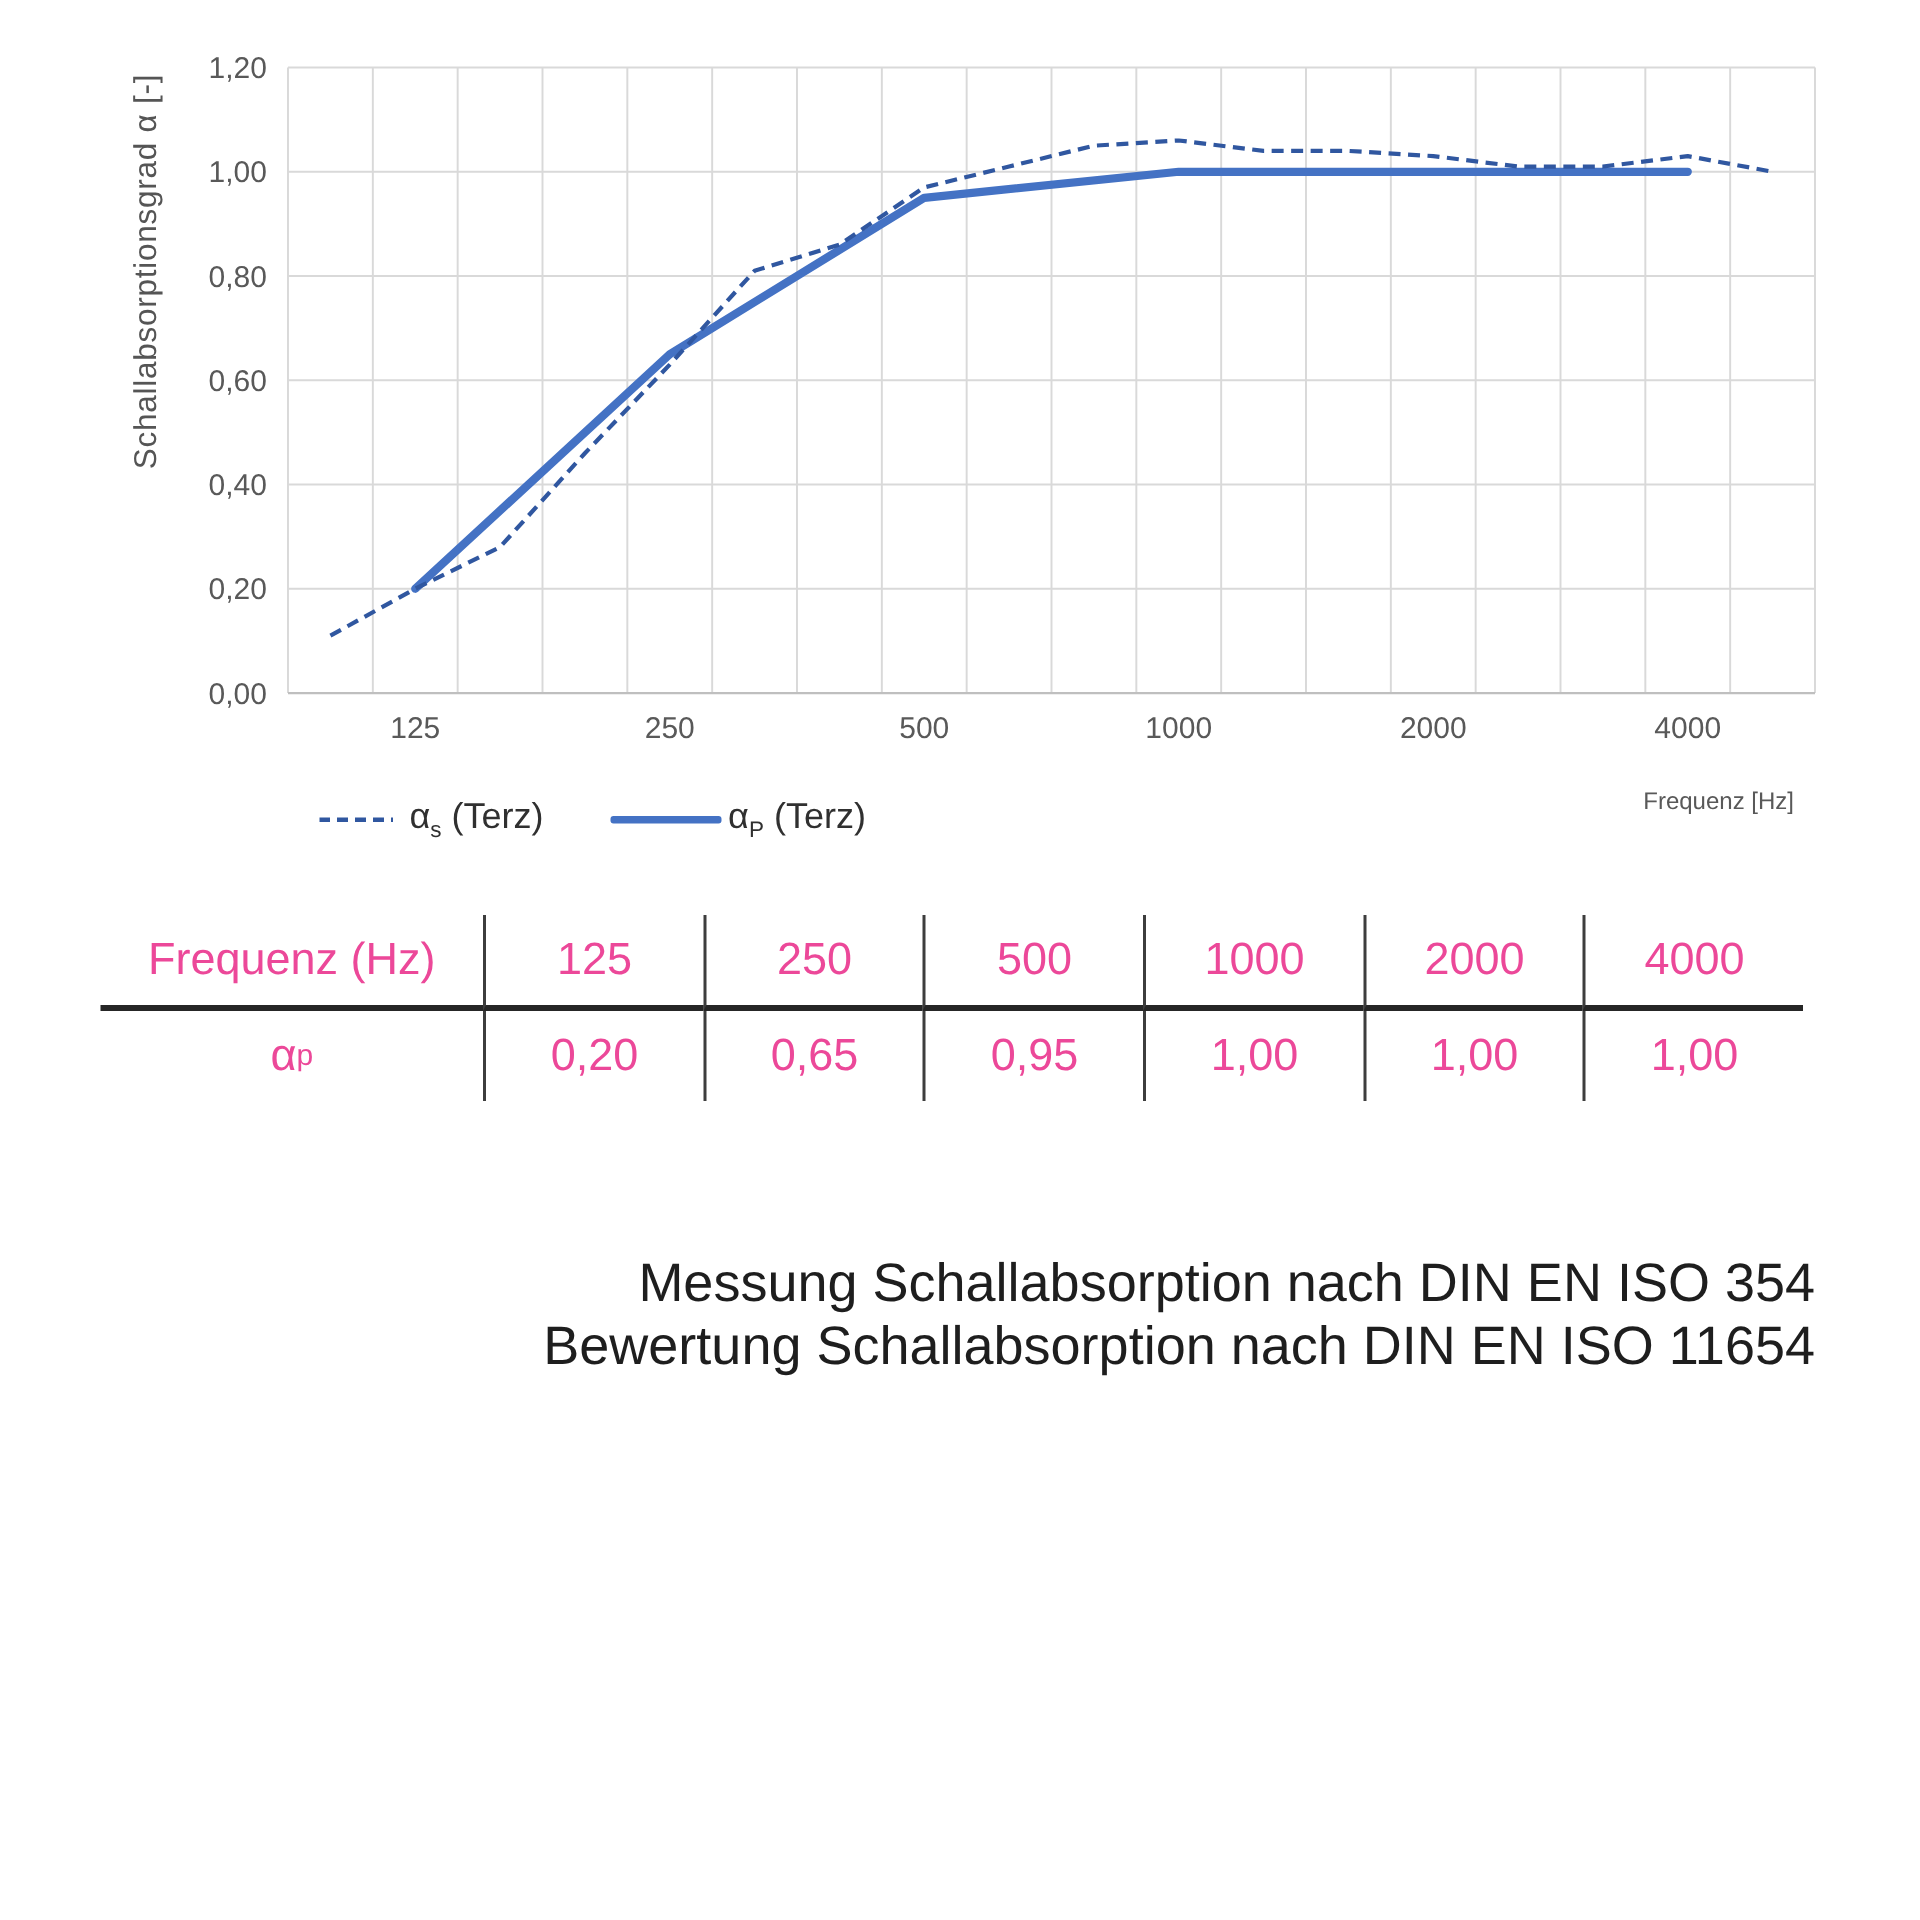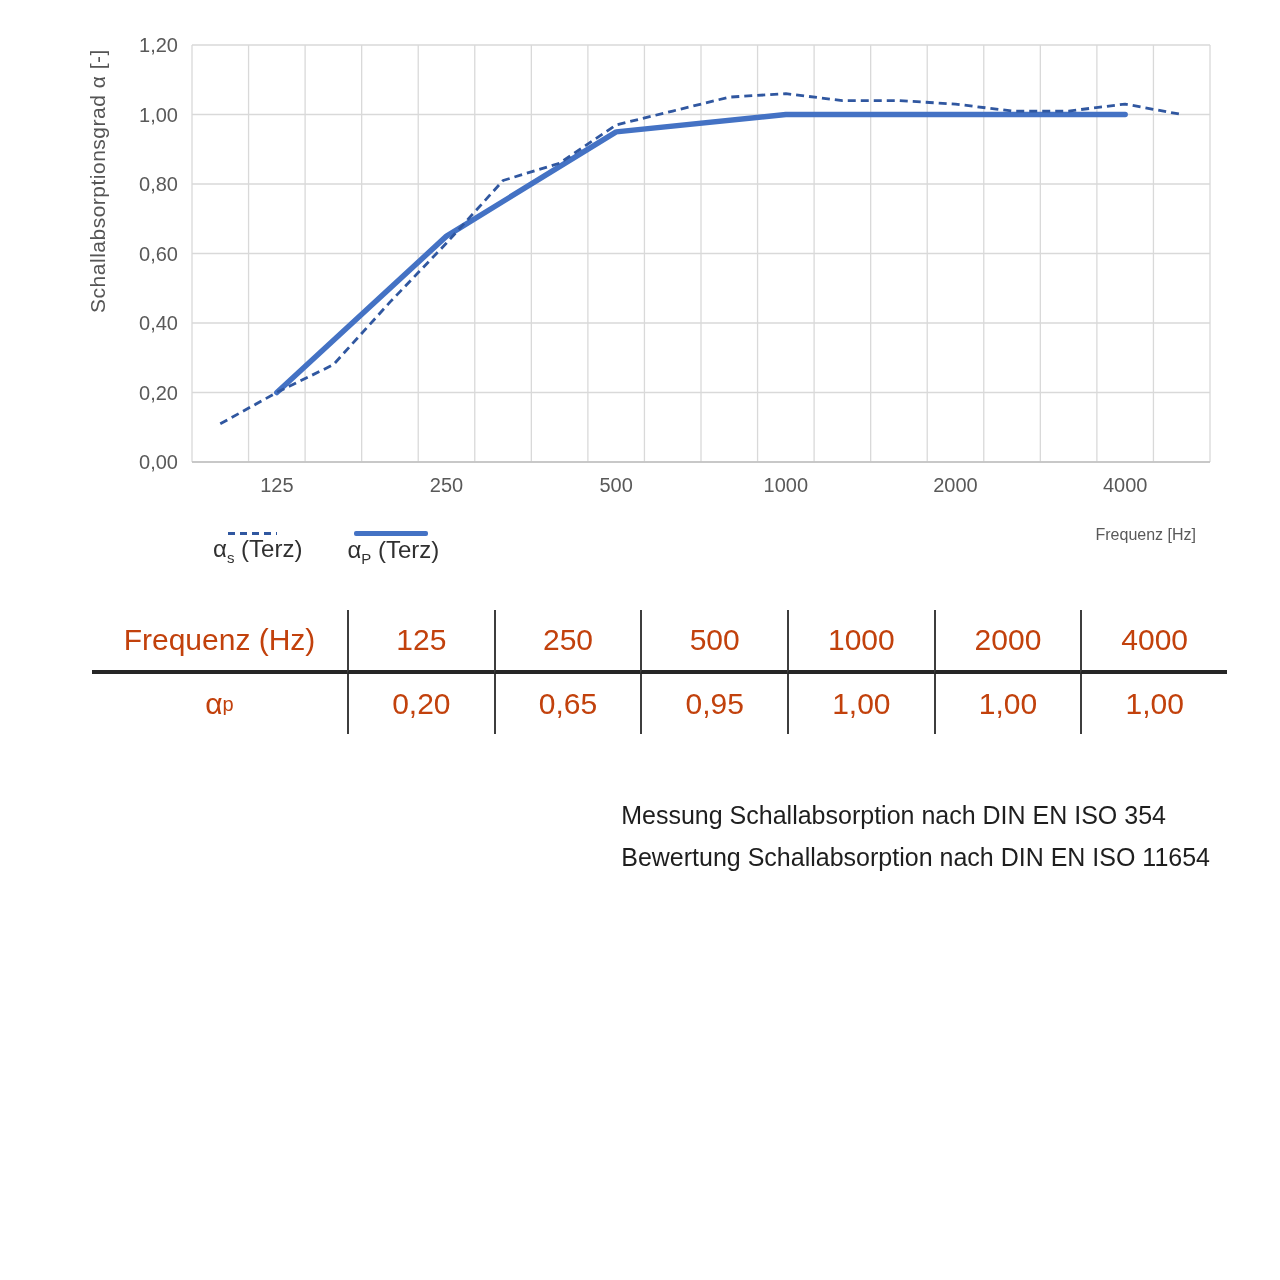--- a/index.html
+++ b/index.html
@@ -9,39 +9,39 @@
   
   #chart-svg{position:absolute;left:0;top:0;}
   #chart-svg text.tick{font-family:"Liberation Sans",sans-serif;font-size:20px;fill:#595959;}
   .y-axis-title{position:absolute;left:86px;top:322px;width:282px;height:26px;
        transform:rotate(-90deg);transform-origin:0 0;
        font-size:21px;color:#555555;text-align:center;white-space:nowrap;letter-spacing:.5px;}
   .x-axis-title{position:absolute;top:526px;right:84px;font-size:16px;color:#595959;white-space:nowrap;}
 
   
   .legend{position:absolute;left:213px;top:531px;display:flex;align-items:center;}
-  .legend-item{display:flex;align-items:center;flex-direction:column;}
+  .legend-item{display:flex;align-items:center;}
   .legend-item + .legend-item{margin-left:45px;}
   .sample-dashed{width:49px;height:3px;margin-right:11px;
        background:repeating-linear-gradient(90deg,#3057a0 0 7px,transparent 7px 12px);}
   .sample-solid{width:74px;height:5px;margin-right:4px;background:#4472c4;border-radius:2px;}
   .legend-label{font-size:24px;color:#303030;white-space:nowrap;}
   .legend-label sub{font-size:15px;}
 
   
-  .abs-table{position:absolute;left:92px;top:610px;width:1135px;
-       display:grid;grid-template-columns:255px repeat(6,1fr);font-size:30px;color:#c2410c;}
+  .abs-table{position:absolute;left:67px;top:610px;width:1135px;
+       display:grid;grid-template-columns:255px repeat(6,1fr);font-size:30px;color:#ec4899;}
   .abs-table .cell{display:flex;align-items:center;justify-content:center;height:60px;}
   .abs-table .hdr{border-bottom:4px solid #262626;}
   .abs-table .sep{border-left:2px solid #3d3d3d;}
   .abs-table sub{font-size:20px;}
 
   
-  .note{position:absolute;right:70px;text-align:left;font-size:25px;line-height:42px;
-        color:#1e1e1e;white-space:nowrap;}
+  .note{position:absolute;right:70px;text-align:right;font-size:36px;line-height:42px;
+        color:#1e1e1e;white-space:nowrap;margin-top:40px;}
   .note-de{top:794px;} .note-fr{top:967px;} .note-en{top:1137px;}
 </style>
 </head>
 <body>
 
 <div class="page">
 
   <svg id="chart-svg" width="1280" height="515">
       <line x1="192" x2="192" y1="45" y2="462" stroke="#d9d9d9" stroke-width="1.3"></line>
       <line x1="248.55555555555554" x2="248.55555555555554" y1="45" y2="462" stroke="#d9d9d9" stroke-width="1.3"></line>

